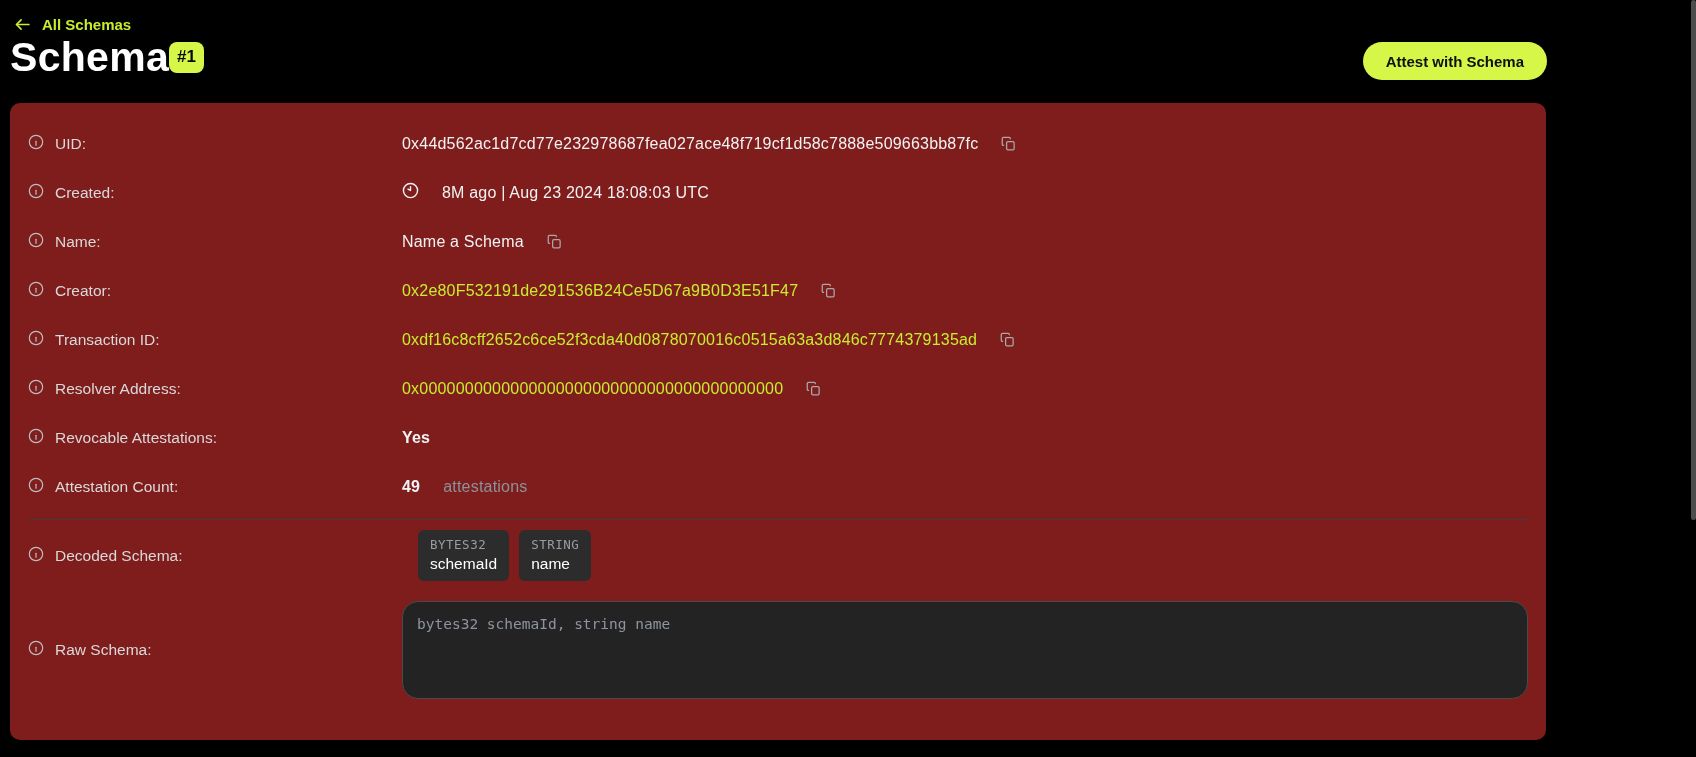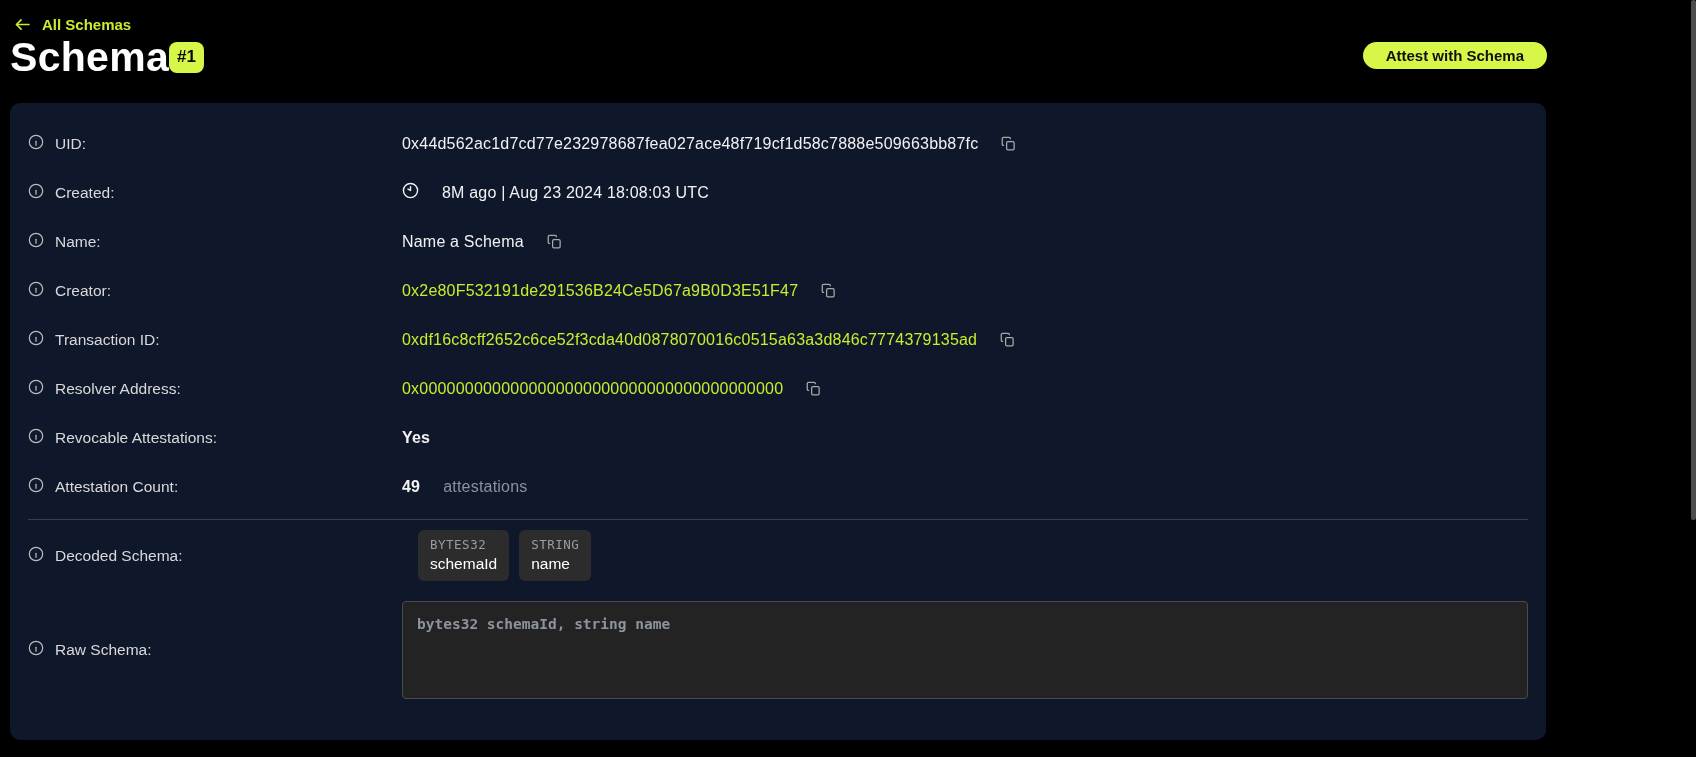--- a/index.html
+++ b/index.html
@@ -9,27 +9,27 @@
          --accent:#d6f748; --link:#c9ec2e; }
 
   
   .back-link { position:absolute; left:14px; top:16px; display:flex; align-items:center; gap:11px;
                color:var(--link); font-size:15px; font-weight:700; cursor:pointer; text-decoration:none; }
   .back-link svg { display:block; }
   .title-row { position:absolute; left:10px; top:34px; display:flex; align-items:center; gap:0; }
   .page-title { color:#fff; font-size:41px; font-weight:700; letter-spacing:.3px; }
   .schema-badge { background:var(--accent); color:#0a0a0a; font-size:17px; font-weight:700;
                   padding:5px 8px; border-radius:8px; line-height:1.2; }
-  .attest-btn { position:absolute; top:42px; right:149px; height:27px; padding:0 23px;
+  .attest-btn { position:absolute; top:42px; right:149px; height:38px; padding:0 23px;
                 background:var(--accent); color:#101010; border:none; border-radius:19px;
                 font-family:inherit; font-size:15px; font-weight:600; cursor:pointer; }
 
   
   .panel { position:absolute; left:10px; top:103px; width:1536px; height:637px;
-           background:#0f172a; border-radius:10px; padding:16px 18px 0 18px; }
+           background:#7f1d1d; border-radius:10px; padding:16px 18px 0 18px; }
   .row { display:flex; align-items:center; height:49px; }
   .row-label { width:374px; flex:0 0 374px; display:flex; align-items:center; gap:11px;
                color:#d9d9d9; font-size:15.5px; }
   .row-label svg { flex:0 0 auto; cursor:pointer; }
   .row-value { display:flex; align-items:center; gap:23px; color:#f2f2f2; font-size:16px;
                letter-spacing:.2px; }
   .hash { font-weight:400; }
   .link-value { color:var(--link); cursor:pointer; text-decoration:none; }
   .copy-btn { background:none; border:none; padding:0; cursor:pointer; display:flex; align-items:center; }
   .bold-val { font-weight:700; }
@@ -40,22 +40,22 @@
   .decoded-row { display:flex; align-items:center; margin-top:10px; }
   .chips { display:flex; gap:10px;padding-left:16px; }
   .chip { background:#2c2c2c; border-radius:6px; padding:7px 12px 8px 12px; }
   .chip-type { font-family:"DejaVu Sans Mono", monospace; font-size:12.5px; color:#9b9ba4;
                letter-spacing:.5px; }
   .chip-name { margin-top:3px; color:#fff; font-size:15.5px; font-weight:400; }
 
   
   .raw-row { display:flex; align-items:center; margin-top:20px; }
   .raw-textarea { width:1272px; height:98px; background:#232323; border:1px solid #4a4a4a;
-                  border-radius:4px; padding:12px 14px; resize:none; color:#8e949e;
-                  font-family:"DejaVu Sans Mono", monospace; font-size:14.5px; line-height:1.4;font-weight:bold; }
+                  border-radius:16px; padding:12px 14px; resize:none; color:#8e949e;
+                  font-family:"DejaVu Sans Mono", monospace; font-size:14.5px; line-height:1.4; }
 
   
   .scrollbar-thumb { position:absolute; right:0; top:0; width:5px; height:520px;
                      background:#4d4d4d; border-radius:3px; cursor:pointer; }
 </style>
 </head>
 <body>
 
 <div id="app" style="--accent: #d6f748; --link: #c9ec2e;">
 

